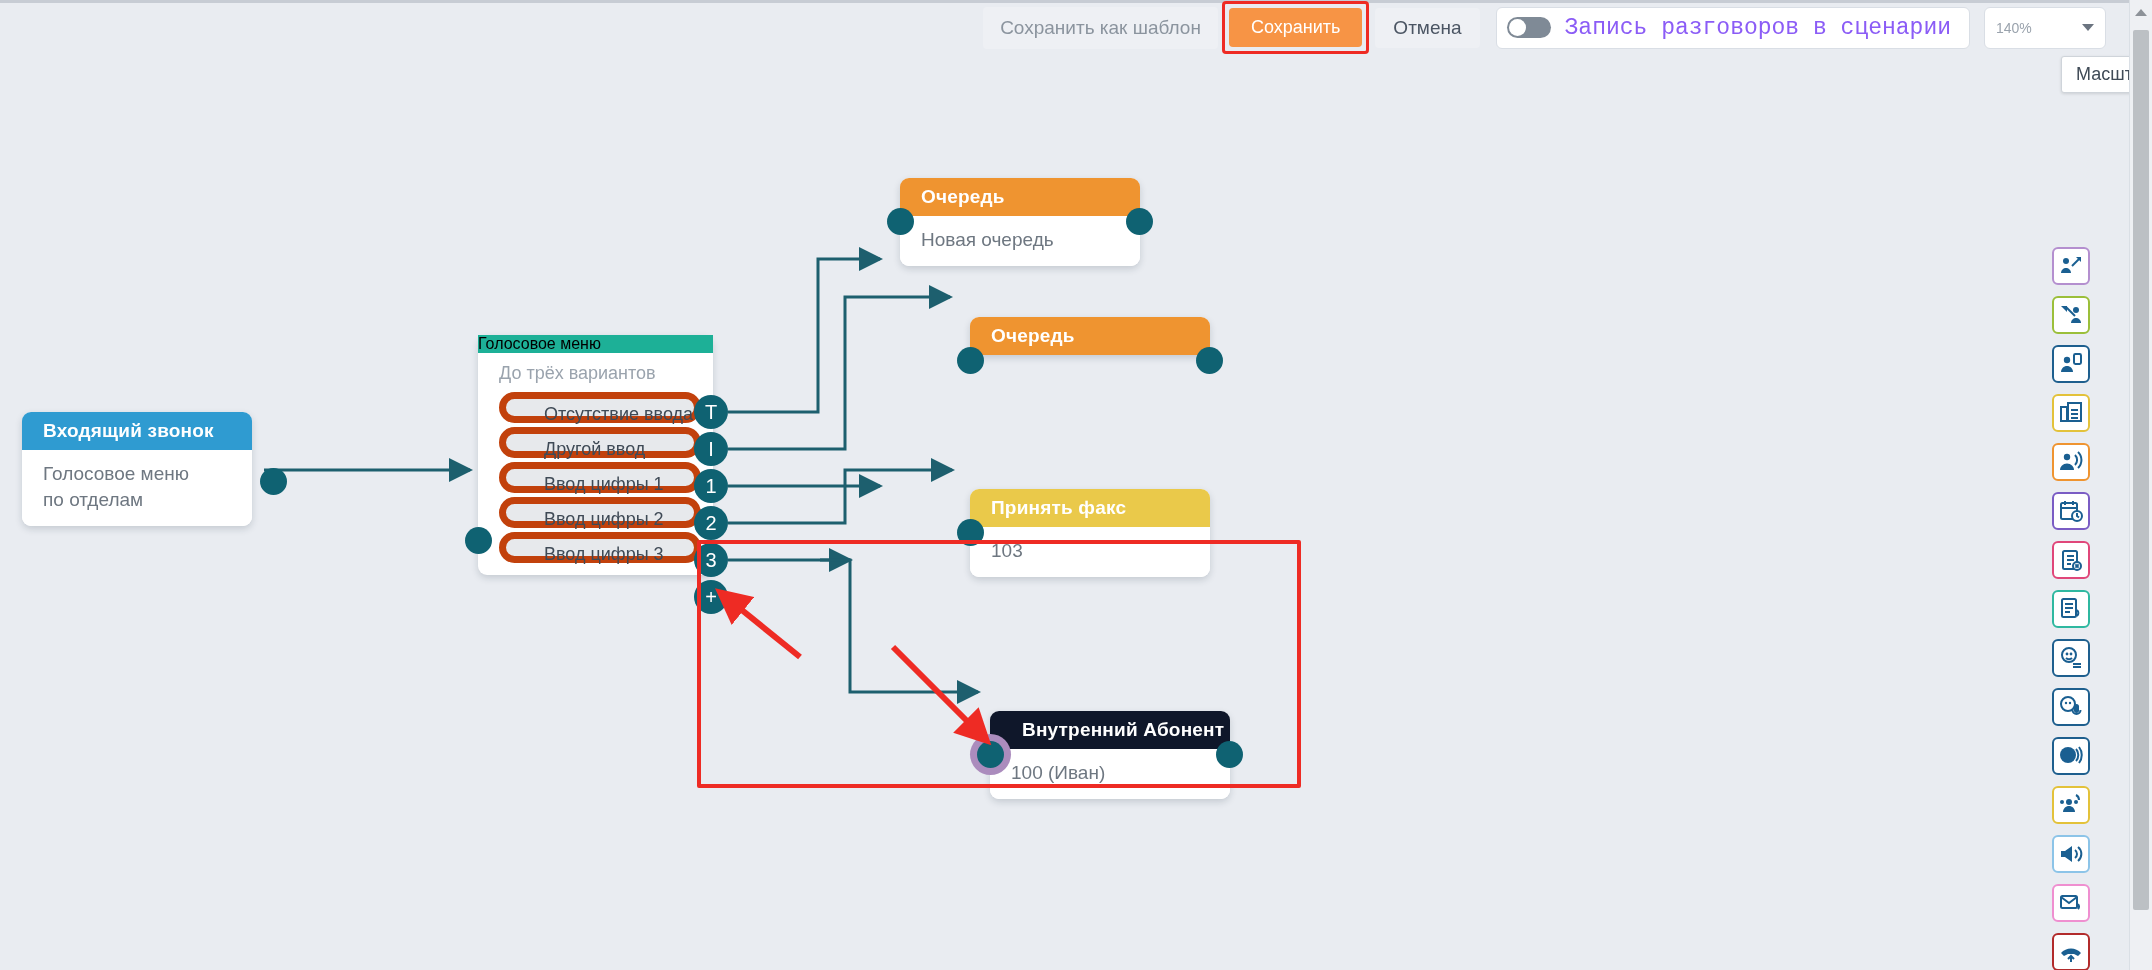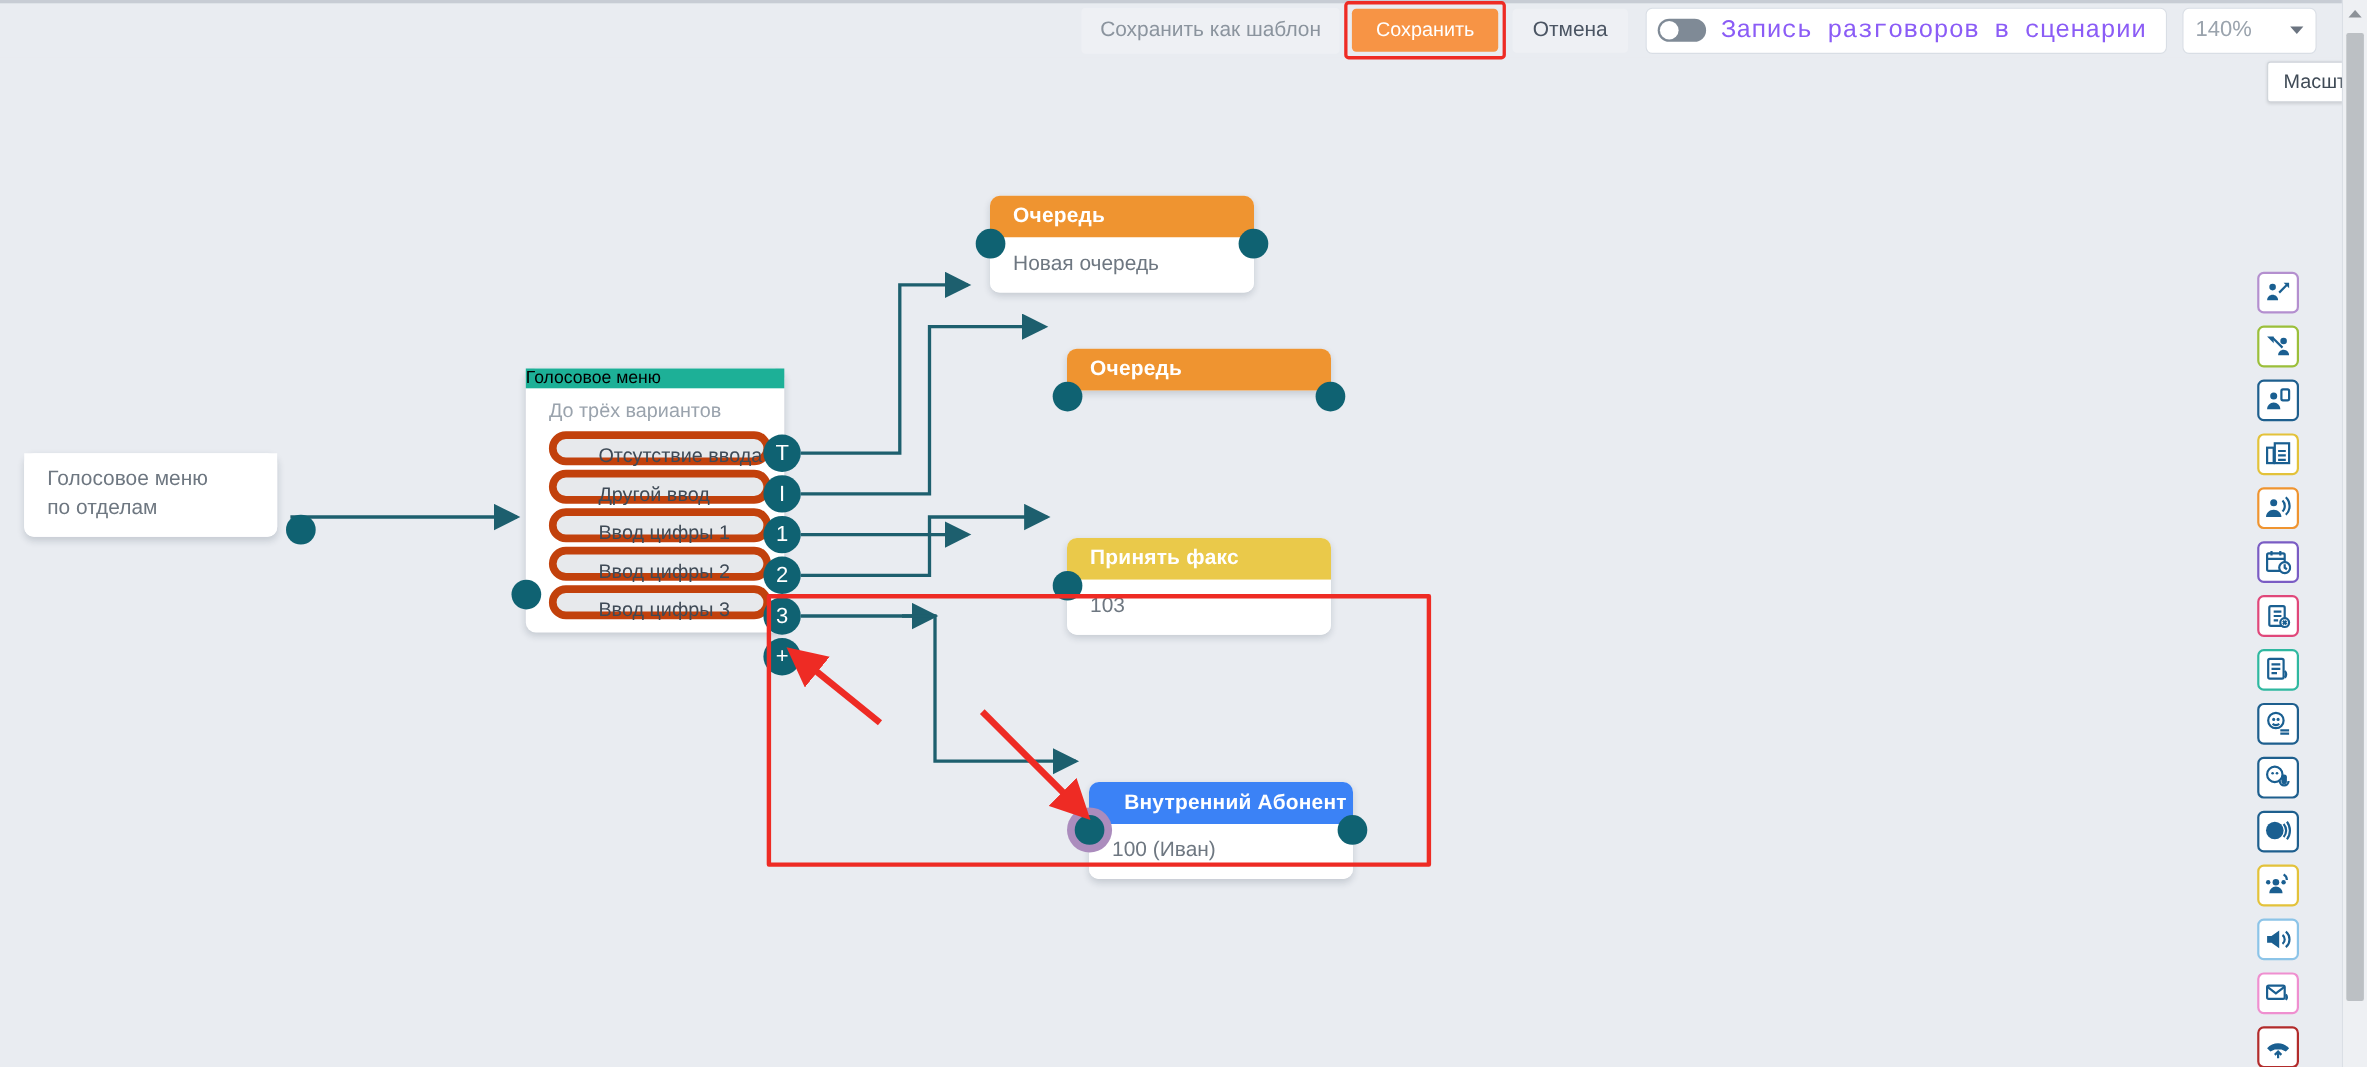--- a/index.html
+++ b/index.html
@@ -46,21 +46,21 @@
   .switch .knob{
     position:absolute;left:2px;top:2px;width:17px;height:17px;border-radius:50%;
     background:#ffffff;
   }
   .rec-label{font-size:23px;color:#8b5cf6;white-space:nowrap;font-family:Liberation Mono, monospace;}
   .zoom-select{
     display:flex;align-items:center;justify-content:space-between;
     background:#ffffff;border:1px solid #d9dee5;border-radius:6px;
     height:40px;width:98px;padding:0 11px;cursor:pointer;
   }
-  .zoom-select span{font-size:20px;color:#9aa3ad;}
+  .zoom-select span{font-size:14px;color:#9aa3ad;}
   .chev{width:0;height:0;border-left:6px solid transparent;border-right:6px solid transparent;
         border-top:7px solid #6b7480;}
   .tooltip{
     position:absolute;left:2029px;top:56px;background:#ffffff;border:1px solid #cfd4da;
     border-radius:3px;padding:7px 14px;font-size:18px;color:#3f4a56;
     box-shadow:0 1px 3px rgba(0,0,0,.12);
     margin-left:32px;
   }
   
   .canvas{position:absolute;left:0;top:52px;width:2120px;height:918px;overflow:hidden;}
@@ -164,20 +164,21 @@
       <path d="M 728 434 L 880 434" marker-end="url(#ah)"></path>
 
       <path d="M 728 471 L 845 471 L 845 418 L 952 418" marker-end="url(#ah)"></path>
 
       <path d="M 728 508 L 850 508" marker-end="url(#ah)"></path>
       <path d="M 820 508 L 850 508 L 850 640 L 978 640" marker-end="url(#ah)"></path>
     </g>
   </svg>
 
   <div class="node" style="left:22px;top:360px;width:230px;">
+    <div class="hdr" style="background:#2f9bd1;">Входящий звонок</div>
     <div class="body" style="padding-right:42px;">Голосовое меню по отделам</div>
     <div class="dot" style="left:238px;top:56px;"></div>
   </div>
 
   <div class="ivr">
     <div class="hdr">Голосовое меню</div>
     <div class="sub">До трёх вариантов</div>
     <div class="opt">Отсутствие ввода</div>
     <div class="opt">Другой ввод</div>
     <div class="opt">Ввод цифры 1</div>
@@ -207,21 +208,21 @@
     <div class="dot" style="left:226px;top:30px;"></div>
   </div>
 
   <div class="node" style="left:970px;top:437px;width:240px;">
     <div class="hdr" style="background:#eac94a;">Принять факс</div>
     <div class="body">103</div>
     <div class="dot" style="left:-13px;top:30px;"></div>
   </div>
 
   <div class="node" style="left:990px;top:659px;width:240px;">
-    <div class="hdr" style="background:#3b82f6;padding-left:32px;">Внутренний Абонент</div>
+    <div class="hdr" style="background:#0f172a;padding-left:32px;">Внутренний Абонент</div>
     <div class="body">100 (Иван)</div>
     <div class="dot" style="left:-13px;top:30px;box-shadow:0 0 0 7px #ab8cbd;"></div>
     <div class="dot" style="left:226px;top:30px;"></div>
   </div>
 
   <div class="redbox"></div>
   <svg style="position:absolute;left:0;top:0;width:2120px;height:918px;pointer-events:none;">
     <defs>
       <marker id="ra" markerWidth="6" markerHeight="6" refX="4.5" refY="3" orient="auto">
         <path d="M0,0 L6,3 L0,6 z" fill="#ee2b24"></path>

